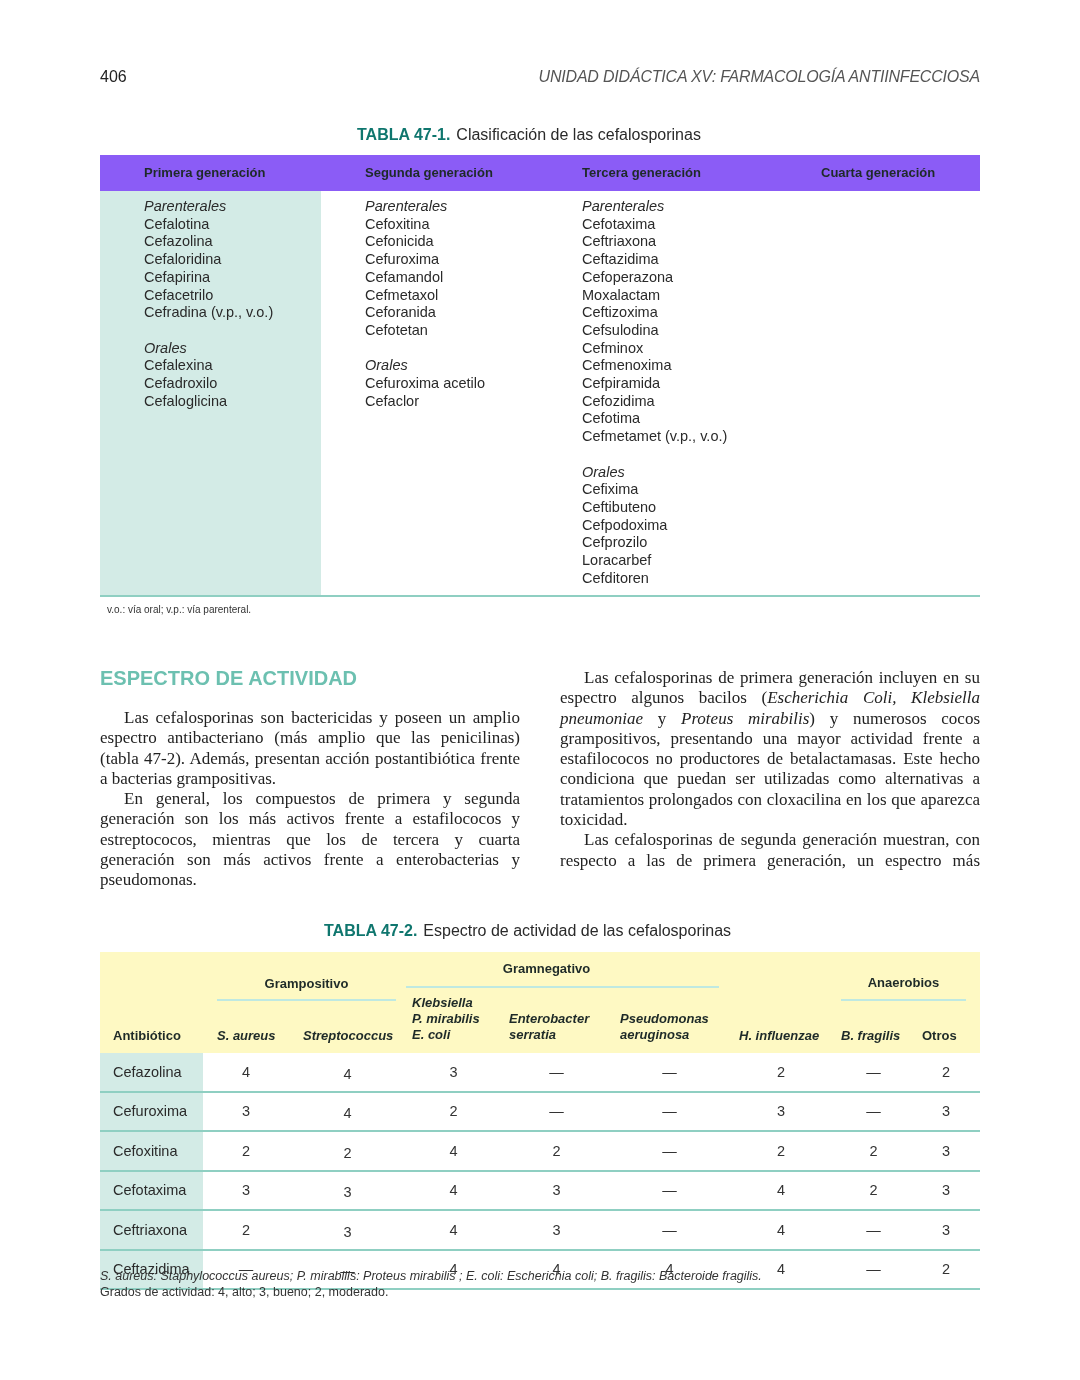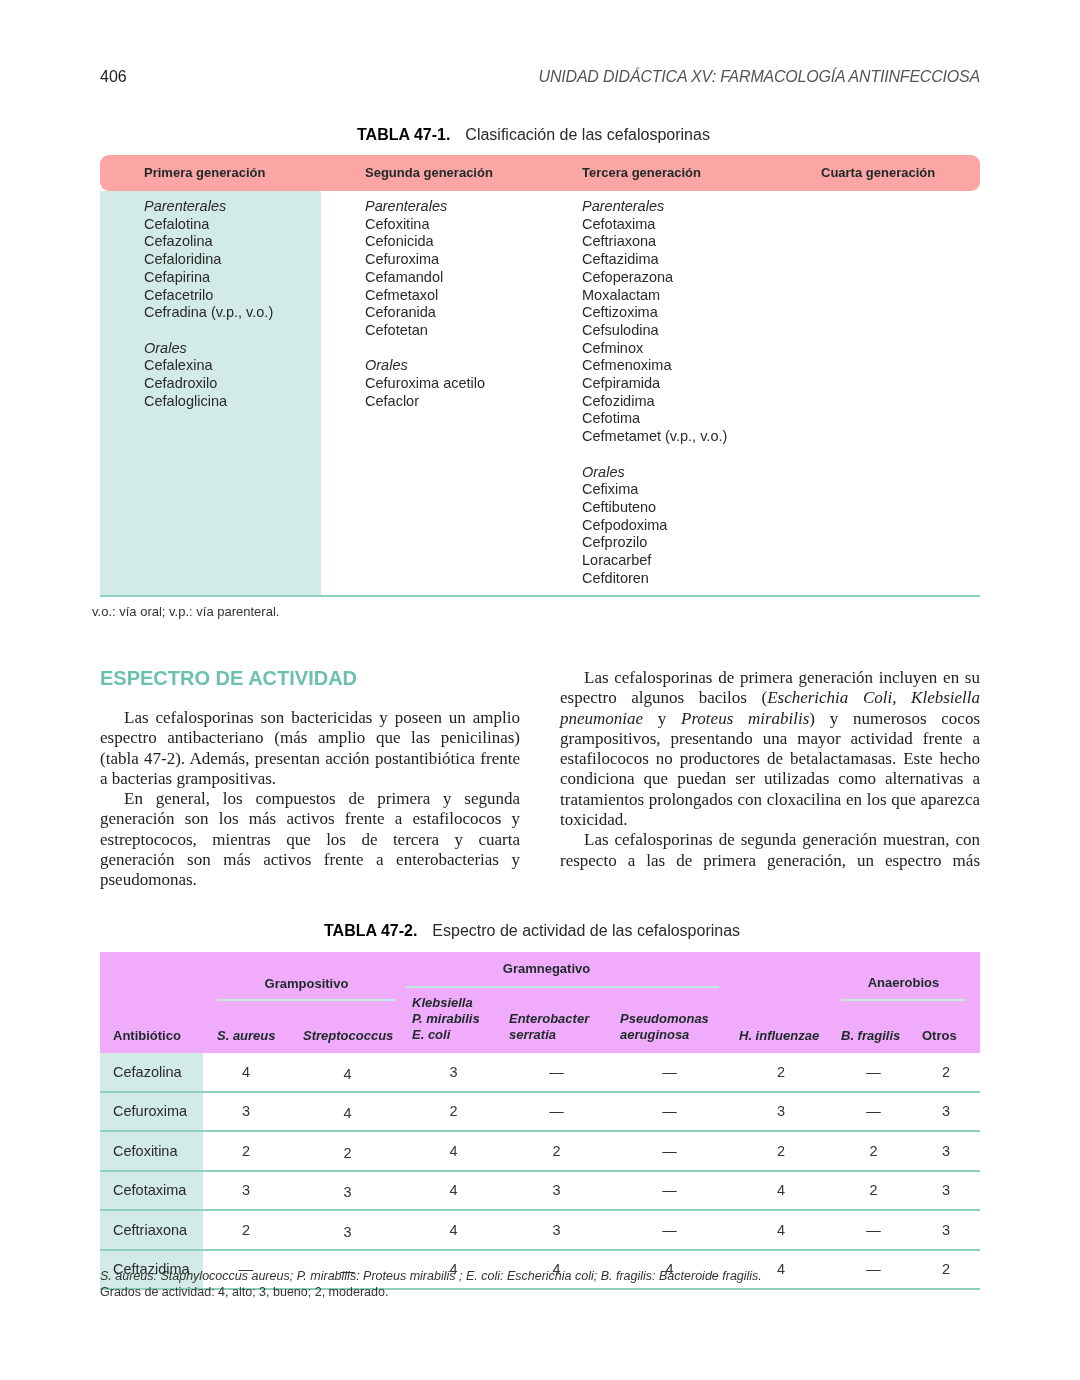--- a/index.html
+++ b/index.html
@@ -4,50 +4,50 @@
 <style>
   html, body { margin: 0; padding: 0; background: #ffffff; }
   body { width: 1080px; height: 1380px; position: relative; overflow: hidden; color: #1e1e1e; }
   .sans { font-family: "Liberation Sans", "DejaVu Sans", sans-serif; }
   .serif { font-family: "Liberation Serif", "DejaVu Serif", serif; }
 
   .page-num { position: absolute; left: 100px; top: 68px; font-size: 16px; color: #222; }
   .running-head { position: absolute; right: 100px; top: 68px; font-size: 16px; font-style: italic; color: #555; letter-spacing: -0.2px; }
 
   .caption { position: absolute; font-size: 16px; color: #2a2a2a; white-space: nowrap; }
-  .caption .tag { color: #000000; font-weight: bold; margin-right: 15px; }
+  .caption .tag { color: #0f766e; font-weight: bold; margin-right: 6px; }
 
   
   .t1 { position: absolute; left: 100px; top: 155px; width: 880px; }
-  .t1-head { height: 36px; background: #fca5a5; display: flex; font-size: 13px; font-weight: bold; color: #1e2a28; border-radius: 9px; }
+  .t1-head { height: 36px; background: #8b5cf6; display: flex; font-size: 13px; font-weight: bold; color: #1e2a28; }
   .t1-head div { line-height: 36px; }
   .t1-body { display: flex; border-bottom: 2px solid #8fcfc2; }
   .t1-col { padding-top: 7px; padding-bottom: 8px; font-size: 14.5px; line-height: 17.7px; color: #2a2a2a; }
   .t1-col .it { font-style: italic; }
   .t1-col .gap { height: 17.7px; }
   .c1 { width: 221px; background: #d3ebe6; padding-left: 44px; box-sizing: border-box; }
   .c2 { width: 216px; padding-left: 44px; box-sizing: border-box; }
   .c3 { width: 239px; padding-left: 45px; box-sizing: border-box; }
   .c4 { width: 204px; padding-left: 45px; box-sizing: border-box; }
   .h1c { width: 221px; padding-left: 44px; box-sizing: border-box; }
   .h2c { width: 216px; padding-left: 44px; box-sizing: border-box; }
   .h3c { width: 239px; padding-left: 45px; box-sizing: border-box; }
   .h4c { width: 204px; padding-left: 45px; box-sizing: border-box; }
-  .t1-note { position: absolute; left: 92px; top: 604px; font-size: 13px; color: #333; }
+  .t1-note { position: absolute; left: 107px; top: 604px; font-size: 10px; color: #333; }
 
   
   .section-title { position: absolute; left: 100px; top: 667px; font-size: 20px; font-weight: bold; color: #6cc0b0; }
   .col-text { position: absolute; width: 420px; font-size: 17px; line-height: 20.3px; text-align: justify; color: #222; }
   .col-text p { margin: 0; text-indent: 24px; }
   .col-left { left: 100px; top: 708px; }
   .col-right { left: 560px; top: 668px; }
 
   
   .t2 { position: absolute; left: 100px; top: 952px; width: 880px; border-collapse: collapse; font-size: 14.5px; }
-  .t2 thead th { background: #f0abfc; color: #1e2a28; font-size: 13px; font-weight: bold; padding: 0; vertical-align: bottom; text-align: left; }
+  .t2 thead th { background: #fef9c3; color: #1e2a28; font-size: 13px; font-weight: bold; padding: 0; vertical-align: bottom; text-align: left; }
   .t2 thead .it { font-style: italic; }
   .t2 tbody td { height: 33.5px; border-bottom: 2px solid #8fcfc2; text-align: center; color: #333; padding: 0; }
   .t2 tbody td.name { background: #d3ebe6; text-align: left; padding-left: 13px; width: 90px; color: #2a2a2a; }
   .hline { border-bottom: 2px solid #bfe9e1; }
   .t2-notes { position: absolute; left: 100px; top: 1268px; font-size: 12.5px; line-height: 16px; color: #333; }
   .t2-notes .it { font-style: italic; }
 </style>
 </head>
 <body>
 

